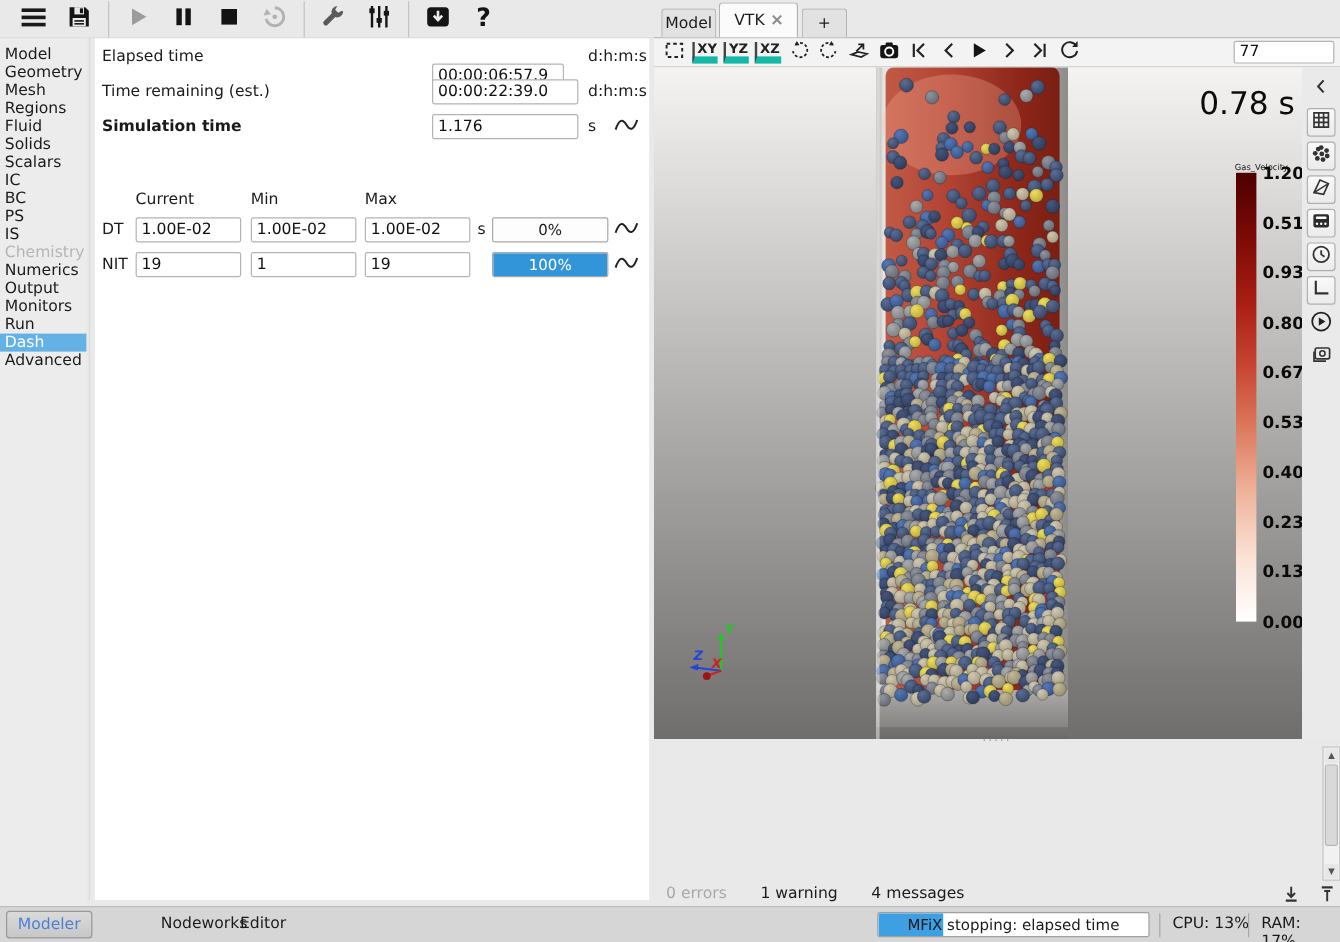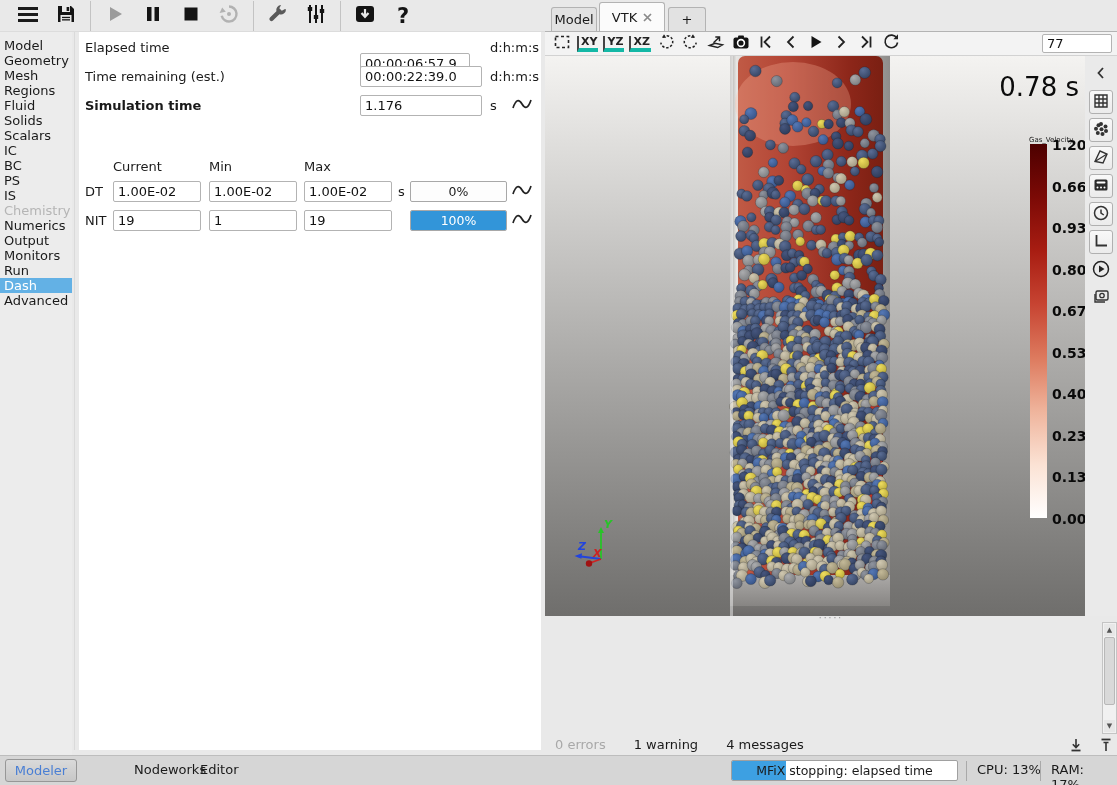--- a/index.html
+++ b/index.html
@@ -25,22 +25,22 @@
   .input{position:absolute;border:1px solid #b3b3b3;border-radius:2px;background:#fff;font:13px "DejaVu Sans","Liberation Sans",sans-serif;padding:0 4px;box-sizing:border-box;height:21px;color:#111;}
   .unit{position:absolute;line-height:16px;}
   .squig{position:absolute;width:24px;height:18px;display:flex;align-items:center;justify-content:center;}
   .progress{position:absolute;border:1px solid #a8a8a8;border-radius:2px;background:#fdfdfd;overflow:hidden;text-align:center;font-size:12.5px;line-height:19px;height:21px;box-sizing:border-box;}
   .progress .fill{position:absolute;left:0;top:0;bottom:0;background:#3295d9;}
   .progress .plbl{position:relative;z-index:1;}
   .progress.full .plbl{color:#fff;}
   
   .vtk-toolbar{left:545px;top:32px;width:572px;height:24px;background:#f3f3f3;border-bottom:1px solid #d2d2d2;box-sizing:border-box;display:flex;align-items:center;gap:5px;padding-left:7px;}
   .vtk-tb-btn{min-width:20px;height:20px;display:flex;align-items:center;justify-content:center;color:#222;}
-  .plane-lbl{font-size:11px;font-weight:bold;color:#222;border-bottom:4px solid #14b8a6;border-left:2px solid #444;padding:0 1px 0 2px;line-height:12px;}
-  .frame-input{position:absolute;right:5px;top:2px;width:70px;height:19px;}
+  .plane-lbl{font-size:11px;font-weight:bold;color:#222;border-bottom:6px solid #14b8a6;border-left:2px solid #444;padding:0 1px 0 2px;line-height:12px;}
+  .frame-input{position:absolute;right:5px;top:2px;width:84px;height:19px;}
   .vtk-view{left:545px;top:56px;width:540px;height:560px;overflow:hidden;}
   .vtk-time{position:absolute;top:16px;right:6px;font-size:26px;color:#0b0b0b;}
   .cb-wrap{position:absolute;left:483px;top:80px;width:57px;height:460px;}
   .cb-title{position:absolute;left:1px;top:0;font-size:7px;color:#1a1a1a;}
   .cb-bar{position:absolute;left:2px;top:8px;width:17px;height:374px;}
   .cb-tick{position:absolute;left:24px;width:36px;font-size:14px;font-weight:bold;color:#0a0a0a;}
   .vtk-sidebar{left:1085px;top:56px;width:32px;height:560px;background:#eaeaea;display:flex;flex-direction:column;align-items:center;gap:4px;padding-top:6px;box-sizing:border-box;}
   .vs-btn{width:24px;height:24px;border:1px solid #b0b0b0;border-radius:3px;background:linear-gradient(#f9f9f9,#ebebeb);display:flex;align-items:center;justify-content:center;box-sizing:border-box;}
   .vs-plain{border:none;background:none;}
   
@@ -1499,21 +1499,21 @@
         <circle cx="44" cy="507.5" r="3.2" fill="#a01212"></circle>
         <text x="59" y="472" fill="#27c427" font-size="11" font-weight="bold" font-style="italic">Y</text>
         <text x="33" y="494" fill="#2244dd" font-size="11" font-weight="bold" font-style="italic">Z</text>
         <text x="48" y="501" fill="#cc2222" font-size="11" font-weight="bold" font-style="italic">X</text>
       </svg>
     <div class="vtk-time">0.78 s</div>
     <div class="cb-wrap">
       <div class="cb-title">Gas_Velocity</div>
       <div class="cb-bar" id="cb-bar" style="background: linear-gradient(rgb(77, 0, 0), rgb(124, 10, 6), rgb(168, 29, 18), rgb(199, 68, 50), rgb(221, 122, 94), rgb(239, 180, 156), rgb(251, 226, 212), rgb(255, 255, 255));"></div>
     <span class="cb-tick" style="top: 1px;">1.20</span>
-        <span class="cb-tick" style="top: 42.5556px;">0.66</span>
+        <span class="cb-tick" style="top: 42.5556px;">0.51</span>
         <span class="cb-tick" style="top: 84.1111px;">0.93</span>
         <span class="cb-tick" style="top: 125.667px;">0.80</span>
         <span class="cb-tick" style="top: 167.222px;">0.67</span>
         <span class="cb-tick" style="top: 208.778px;">0.53</span>
         <span class="cb-tick" style="top: 250.333px;">0.40</span>
         <span class="cb-tick" style="top: 291.889px;">0.23</span>
         <span class="cb-tick" style="top: 333.444px;">0.13</span>
         <span class="cb-tick" style="top: 375px;">0.00</span>
       </div>
   </div>

